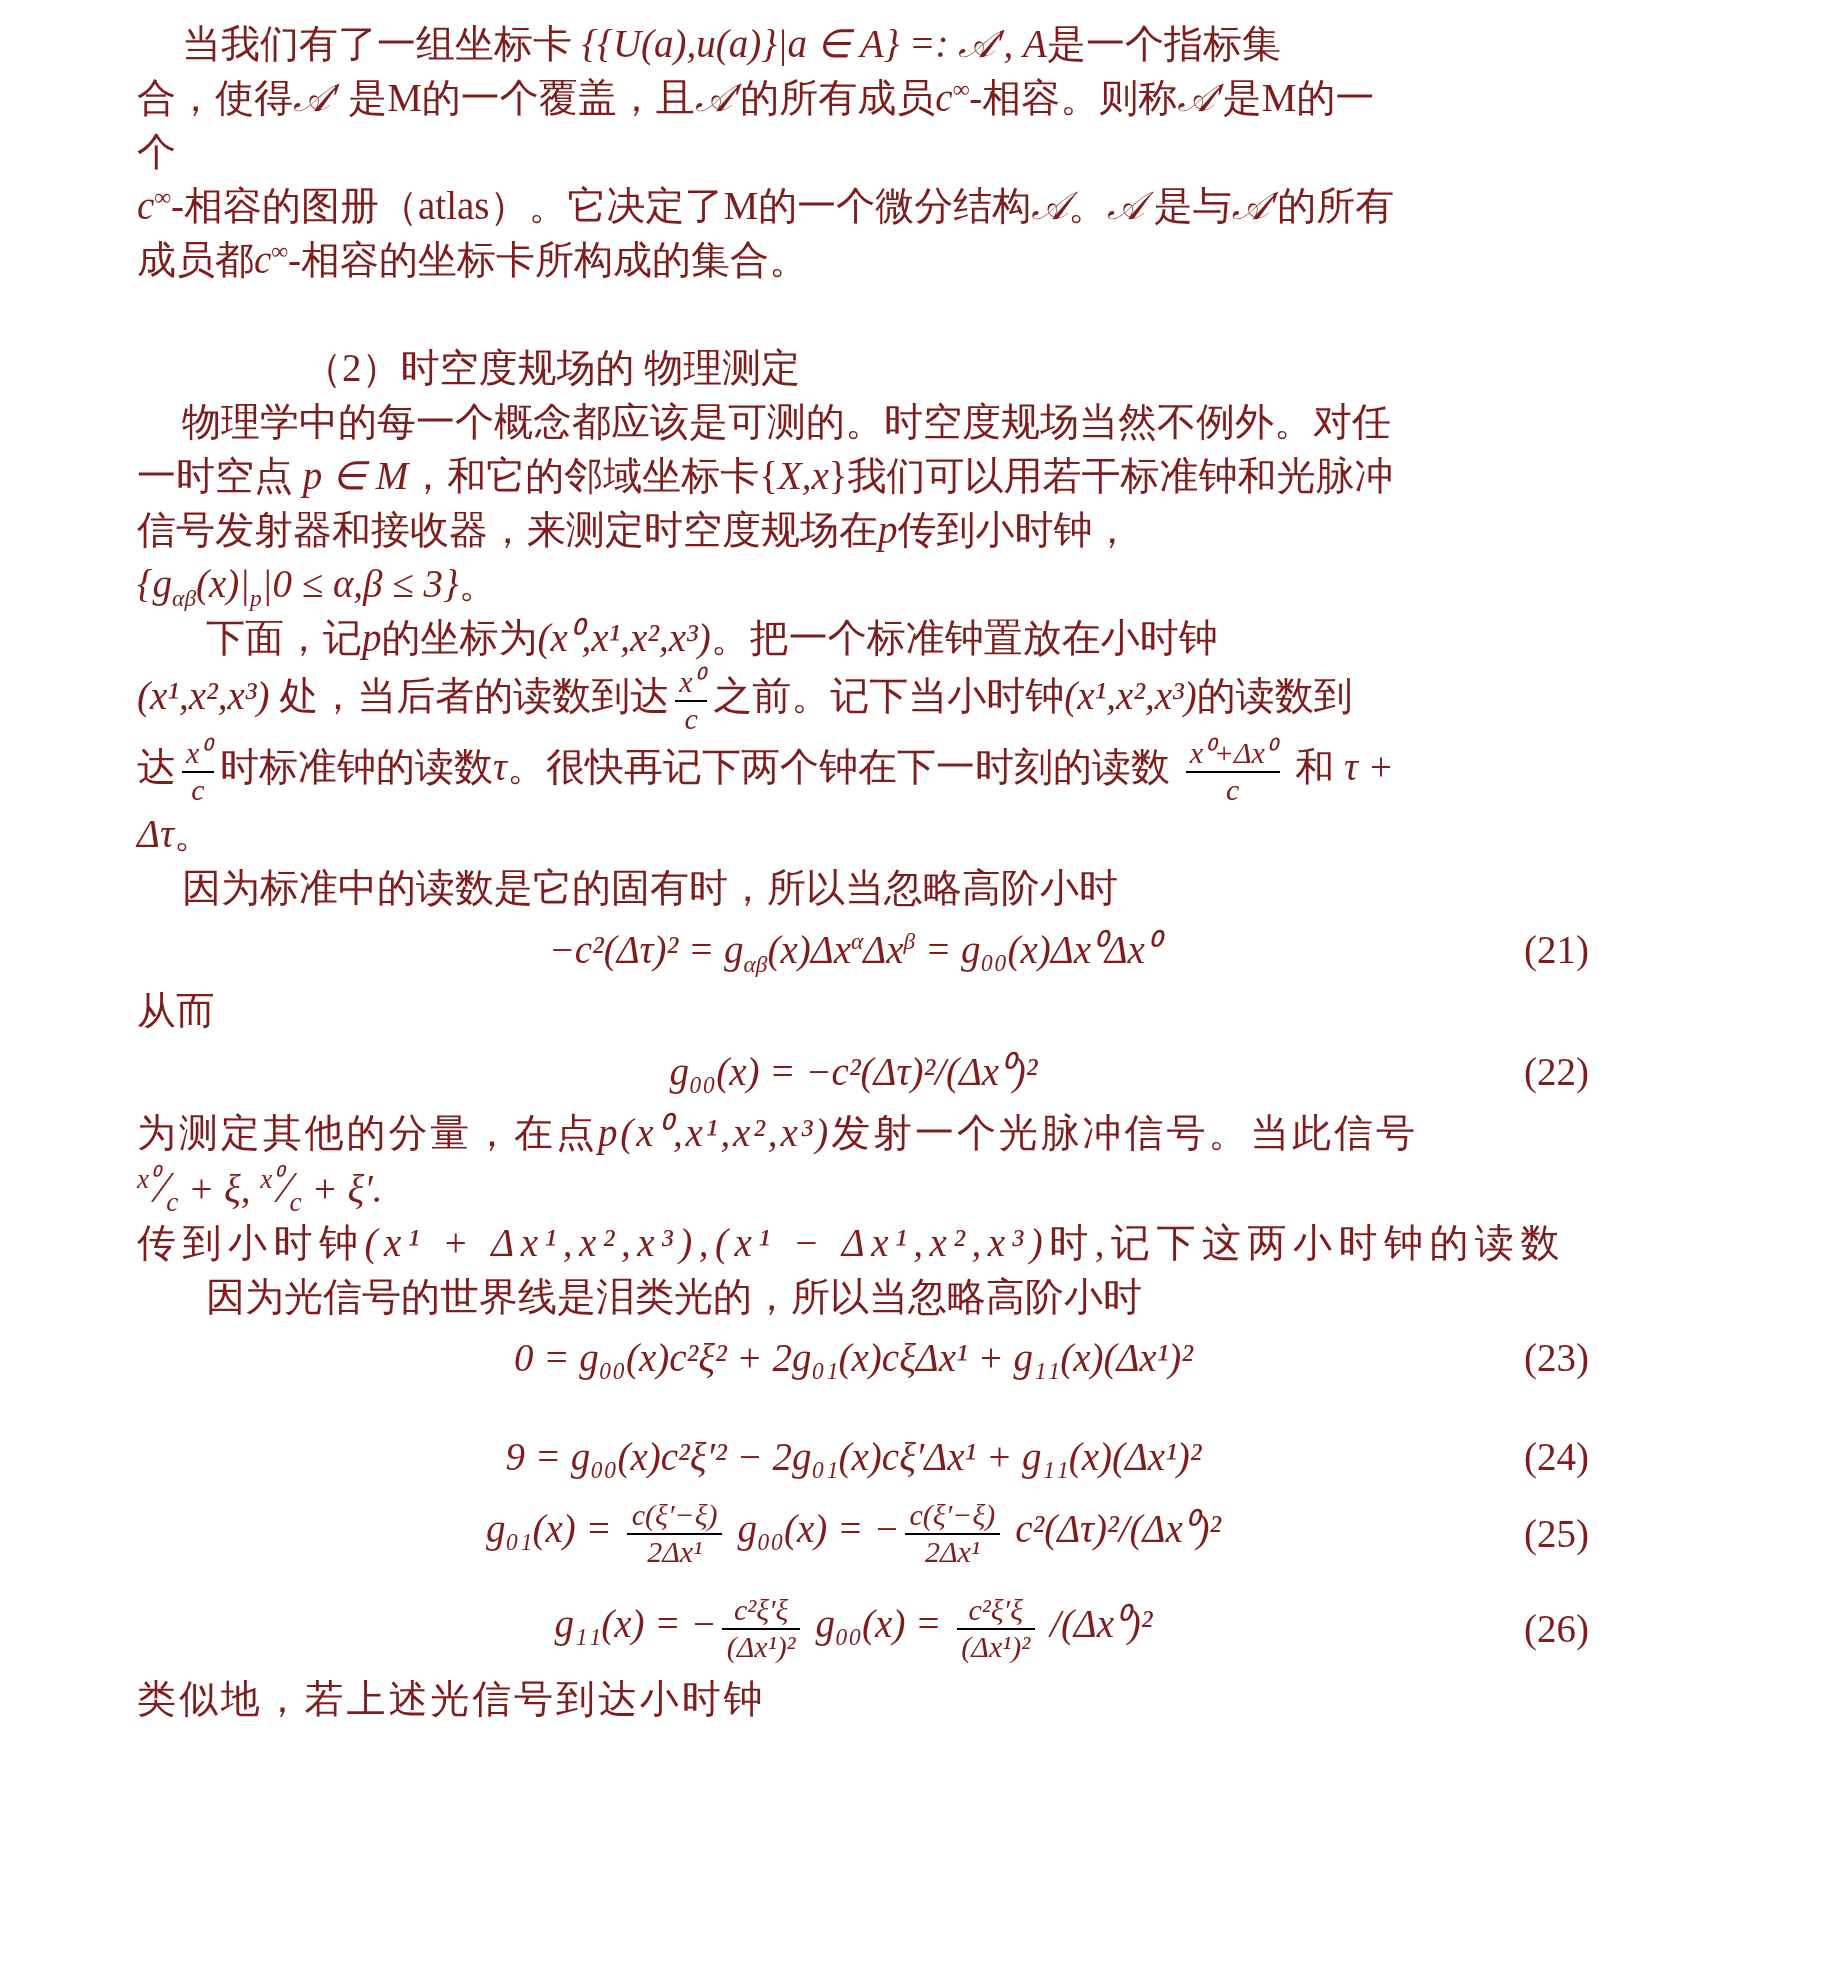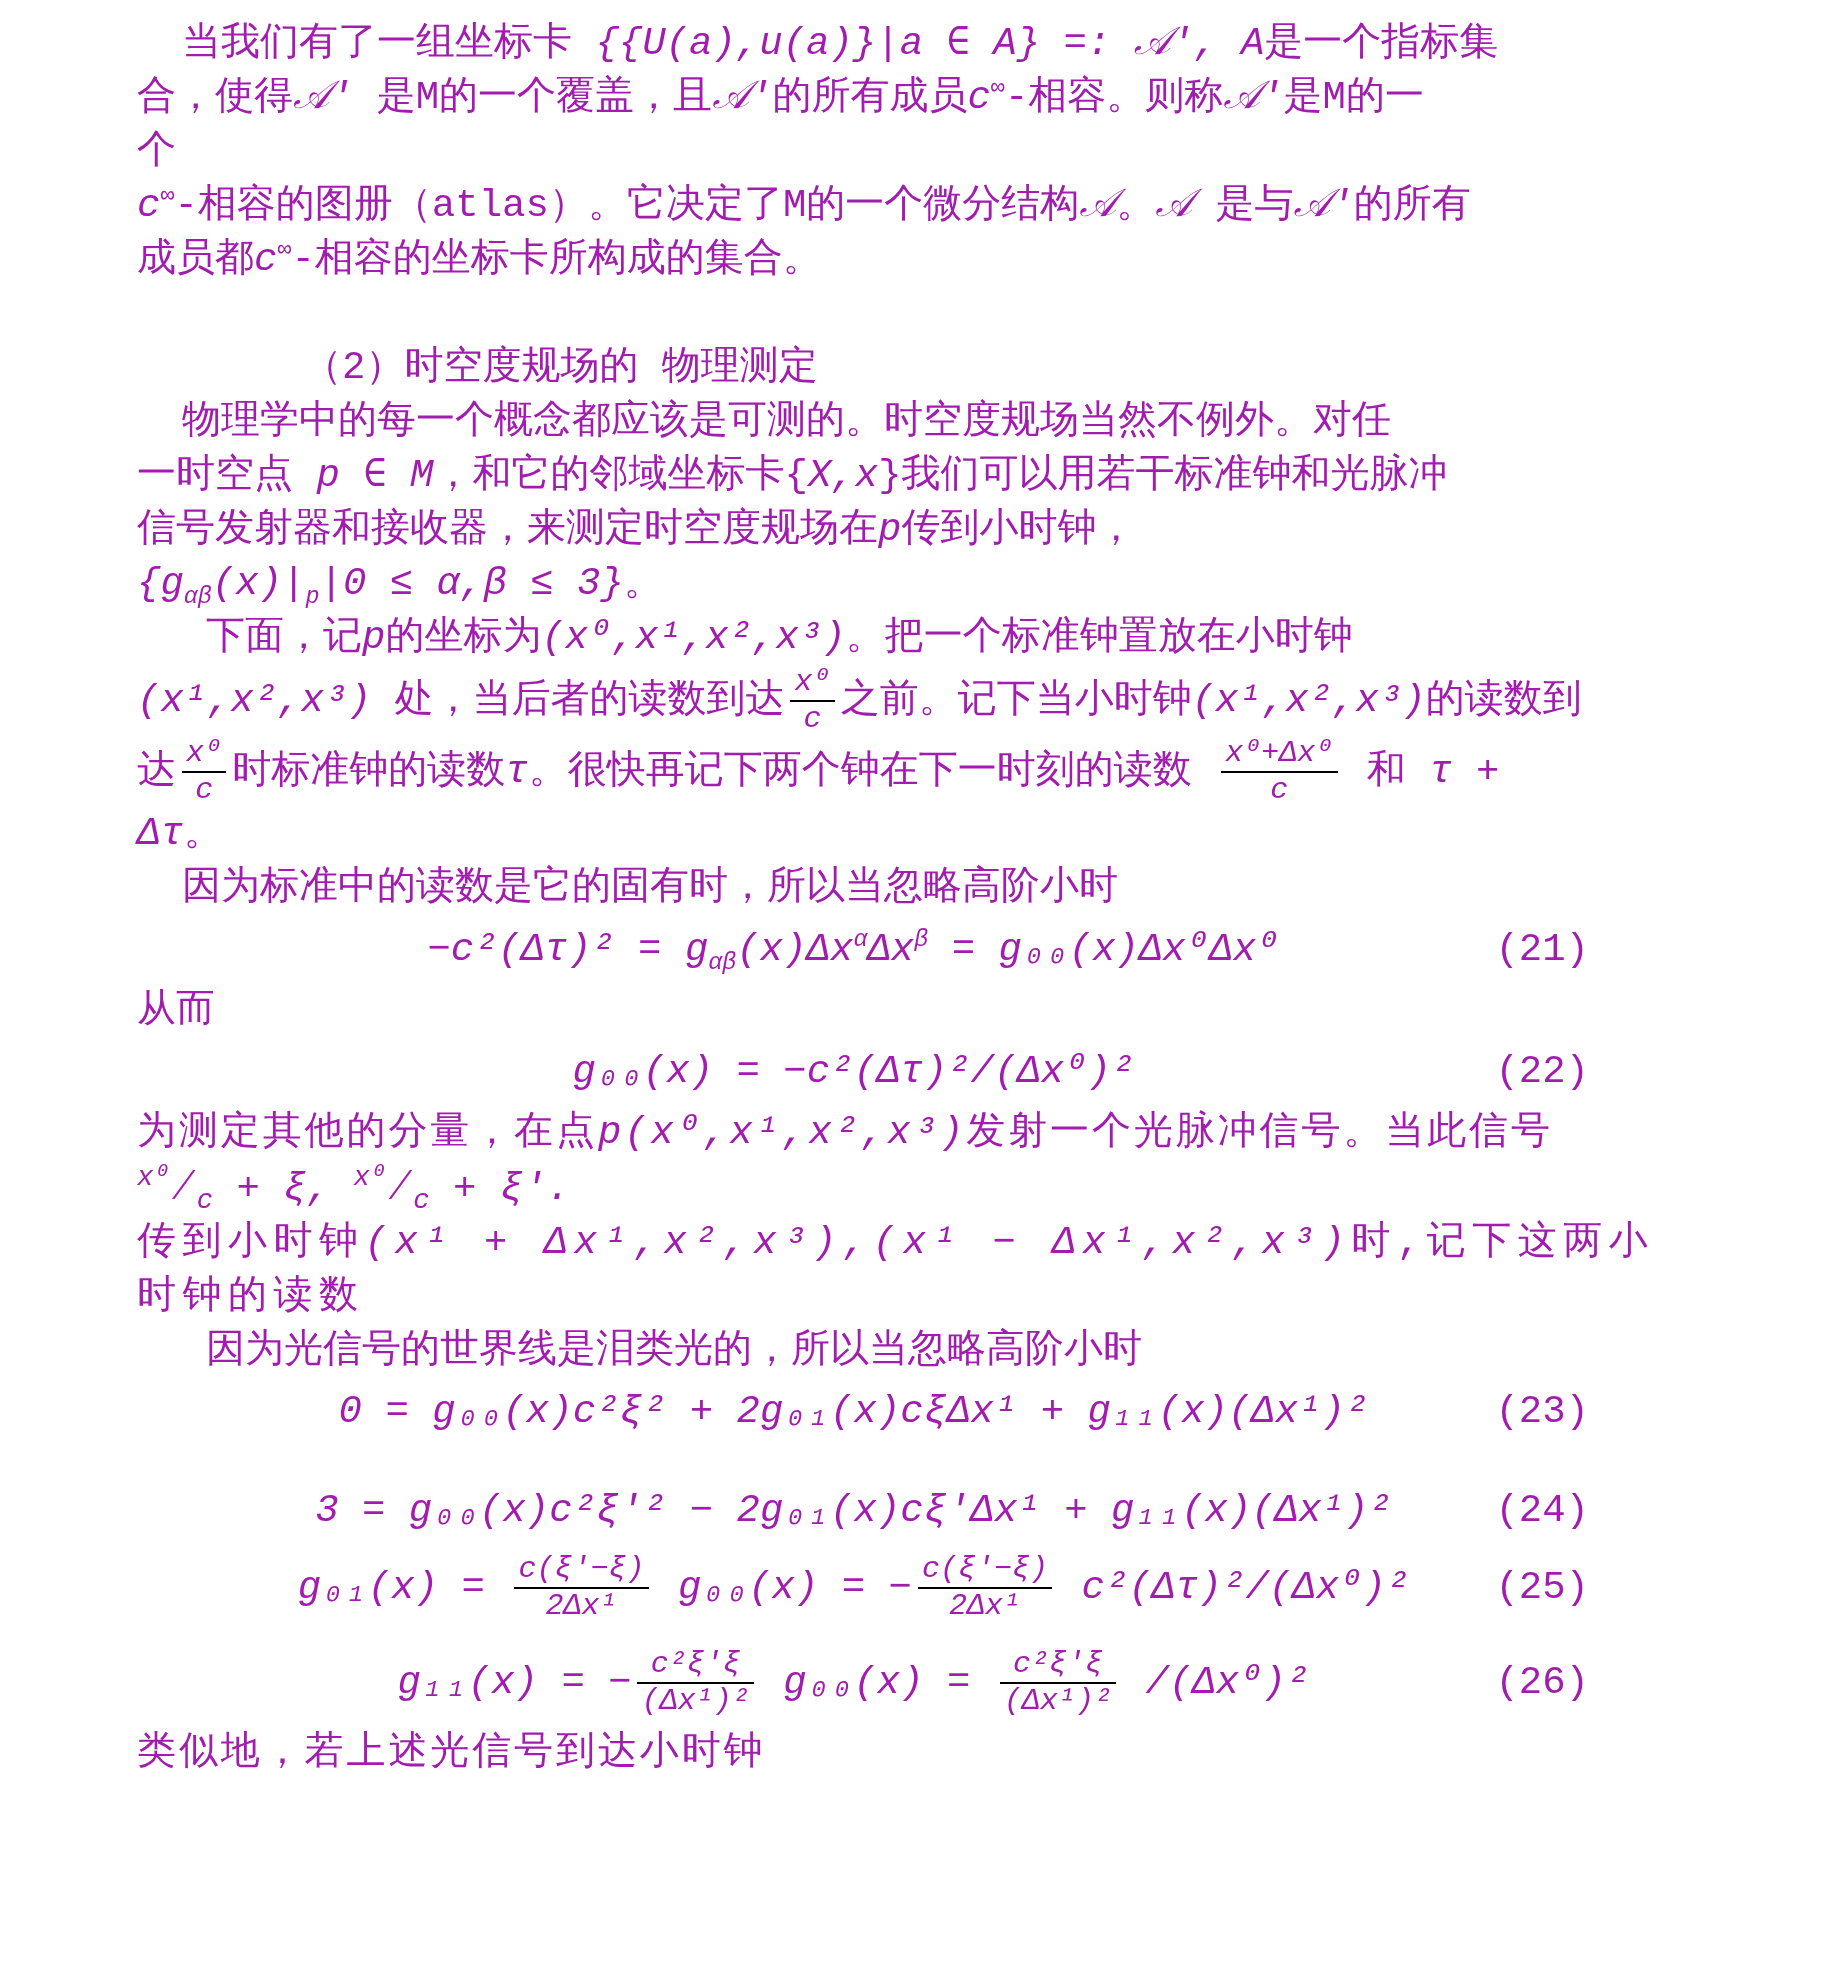--- a/index.html
+++ b/index.html
@@ -1,22 +1,22 @@
 <!DOCTYPE html>
 <html style="font-size:11.6px"><head>
 <meta charset="utf-8">
 <style>
   html, body { margin: 0; padding: 0; background: #ffffff; }
   .page {
     position: relative;
     width: 1845px;
     height: 1985px;
     background: #ffffff;
-    color: #a21caf;
-    font-family: Liberation Mono, monospace;
+    color: #7f1d1d;
+    font-family: Liberation Serif, serif;
     font-size: 39px;
     box-sizing: border-box;
     padding: 17.4px 159px 0 137px;
     overflow: hidden;
   }
   .line {
     position: relative;
     line-height: 54px;
     min-height: 54px;
     white-space: normal;
@@ -94,21 +94,21 @@
       <div class="line"><span class="it">Δτ</span><span>。</span></div>
       <div class="line indent-1"><span>因为标准中的读数是它的固有时，所以当忽略高阶小时</span></div>
       <div class="line eqline"><span class="it">−c²(Δτ)² = g</span><sub>αβ</sub><span class="it">(x)Δx</span><sup>α</sup><span class="it">Δx</span><sup>β</sup><span class="it"> = g₀₀(x)Δx⁰Δx⁰</span><span class="eqnum">(21)</span></div>
       <div class="line"><span>从而</span></div>
       <div class="line eqline"><span class="it">g₀₀(x) = −c²(Δτ)²/(Δx⁰)²</span><span class="eqnum">(22)</span></div>
       <div class="line spaced-sm"><span>为测定其他的分量，在点</span><span class="it">p(x⁰,x¹,x²,x³)</span><span>发射一个光脉冲信号。当此信号</span></div>
       <div class="line"><span class="sfrac"><sup>x⁰</sup><span class="slash">⁄</span><sub>c</sub></span><span class="it"> + ξ, </span><span class="sfrac"><sup>x⁰</sup><span class="slash">⁄</span><sub>c</sub></span><span class="it"> + ξ′.</span></div>
       <div class="line spaced"><span>传到小时钟</span><span class="it">(x¹ + Δx¹,x²,x³),(x¹ − Δx¹,x²,x³)</span><span>时,记下这两小时钟的读数</span></div>
       <div class="line indent-2"><span>因为光信号的世界线是泪类光的，所以当忽略高阶小时</span></div>
       <div class="line eqline"><span class="it">0 = g₀₀(x)c²ξ² + 2g₀₁(x)cξΔx¹ + g₁₁(x)(Δx¹)²</span><span class="eqnum">(23)</span></div>
-      <div class="line eqline mt"><span class="it">3 = g₀₀(x)c²ξ′² − 2g₀₁(x)cξ′Δx¹ + g₁₁(x)(Δx¹)²</span><span class="eqnum">(24)</span></div>
+      <div class="line eqline mt"><span class="it">9 = g₀₀(x)c²ξ′² − 2g₀₁(x)cξ′Δx¹ + g₁₁(x)(Δx¹)²</span><span class="eqnum">(24)</span></div>
       <div class="line eqline"><span class="it">g₀₁(x) = </span><span class="frac">
           <span class="num">c(ξ′−ξ)</span>
           <span class="den">2Δx¹</span>
         </span><span class="it"> g₀₀(x) = −</span><span class="frac">
           <span class="num">c(ξ′−ξ)</span>
           <span class="den">2Δx¹</span>
         </span><span class="it"> c²(Δτ)²/(Δx⁰)²</span><span class="eqnum">(25)</span></div>
       <div class="line eqline mt2"><span class="it">g₁₁(x) = −</span><span class="frac">
           <span class="num">c²ξ′ξ</span>
           <span class="den">(Δx¹)²</span>

